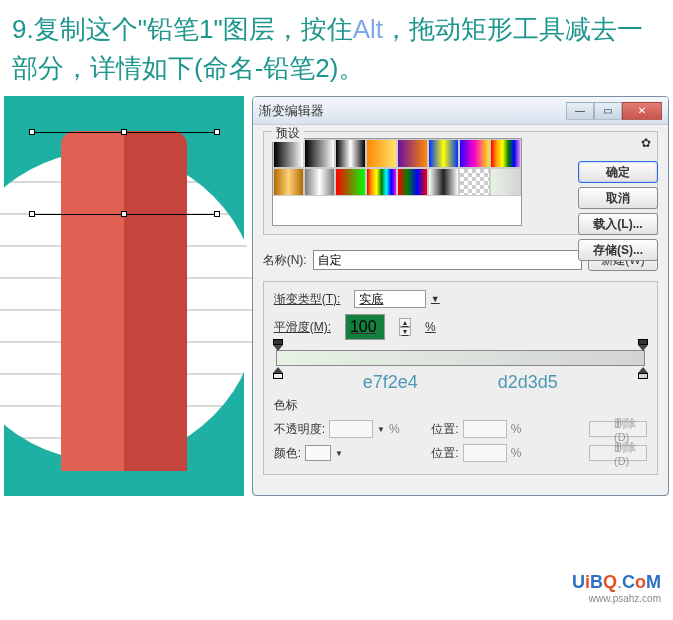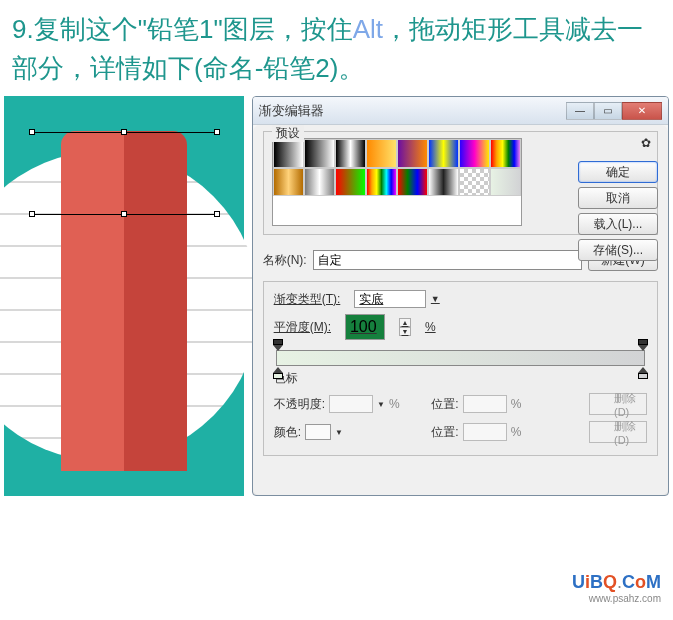--- a/index.html
+++ b/index.html
@@ -59,21 +59,21 @@
   .presets-group { border: 1px solid #c0c0c0; padding: 6px 8px 8px 8px; background: #eee; position: relative; }
   .presets-label { position: absolute; top: -7px; left: 8px; background: #eee; padding: 0 4px; font-size: 12px; }
   .gear-area { position: absolute; top: 4px; right: 6px; }
   .swatch-grid {
     width: 250px; height: 88px; background: #fff; border: 1px solid #999; overflow: hidden;
     display: grid; grid-template-columns: repeat(8, 1fr); grid-template-rows: repeat(3, 1fr);
   }
   .swatch { border: 1px solid #ccc; }
   .trans { background-image: linear-gradient(45deg,#ccc 25%,transparent 25%,transparent 75%,#ccc 75%),linear-gradient(45deg,#ccc 25%,transparent 25%,transparent 75%,#ccc 75%); background-size: 8px 8px; background-position: 0 0,4px 4px; }
 
-  .right-btns { position: absolute; right: 10px; top: 36px; width: 80px; display: flex; flex-direction: column; gap: 4px; }
+  .right-btns { position: absolute; right: 10px; top: 36px; width: 80px; display: flex; flex-direction: column; gap: 4px; font-weight: bold; }
   .btn {
     height: 22px; background: linear-gradient(#fdfdfd, #e4e4e4); border: 1px solid #8a8a8a;
     border-radius: 3px; font-size: 12px; cursor: pointer; display: flex; align-items: center; justify-content: center;
   }
   .btn.primary { border: 1px solid #2f6bd4; box-shadow: 0 0 2px #6ea3ff inset; }
 
   .name-row { display: flex; align-items: center; gap: 6px; margin-top: 14px; }
   .name-row label { font-size: 12px; }
   .name-row input { flex: 1; height: 20px; border: 1px solid #8a8a8a; padding: 0 4px; font-size: 12px; background: #fff; }
 
@@ -99,21 +99,21 @@
   .gstop .ptr { width: 0; height: 0; border-left: 5px solid transparent; border-right: 5px solid transparent; border-top: 6px solid #444; margin: 0 auto; }
   .gstop.bottom .ptr { border-top: none; border-bottom: 6px solid #444; }
   .gstop .sq { width: 10px; height: 6px; background: #333; border: 1px solid #000; }
 
   .hex-annot { display: flex; justify-content: center; gap: 80px; margin-top: 6px; color: #4e99b4; font-size: 18px; font-family: Arial; }
 
   .stops-row { display: flex; gap: 8px; margin-top: 6px; align-items: center; font-size: 12px; }
   .stops-row .col { display: flex; align-items: center; gap: 4px; flex: 1; }
   .stops-row input { width: 44px; height: 18px; border: 1px solid #bbb; padding: 0 4px; font-size: 12px; background: #f7f7f7; }
   .stops-row .unit { color: #888; }
-  .stops-row .del { width: 58px; height: 22px; font-size: 11px; background: #f0f0f0; border: 1px solid #bbb; color: #999; cursor: default; display: flex; align-items: center; justify-content: center; padding-left: 24px; }
+  .stops-row .del { width: 58px; height: 16px; font-size: 11px; background: #f0f0f0; border: 1px solid #bbb; color: #999; cursor: default; display: flex; align-items: center; justify-content: center; padding-left: 24px; }
   .swatch-box { width: 26px; height: 16px; border: 1px solid #999; background: #fafafa; }
 
   .watermark { position: absolute; right: 12px; bottom: 16px; font-size: 18px; font-family: Arial; }
   .watermark .u { color: #2d70c4; font-weight: bold; }
   .watermark .i { color: #e35125; font-weight: bold; }
   .watermark .b { color: #2d70c4; font-weight: bold; }
   .watermark .q { color: #e35125; font-weight: bold; }
   .watermark .dot { color: #888; }
   .watermark .url { font-size: 10px; color: #888; display: block; text-align: right; }
 </style>
@@ -216,20 +216,24 @@
           <div class="gstop bottom left">
               <div class="ptr"></div>
               <div class="sq" style="background:#e7f2e4"></div>
             </div>
           <div class="gstop bottom right">
               <div class="ptr"></div>
               <div class="sq" style="background:#d2d3d5"></div>
             </div>
         </div>
 
+        <div class="hex-annot">
+          <span>e7f2e4</span>
+          <span>d2d3d5</span>
+        </div>
 
         <div style="font-size:12px; margin-top:4px">色标</div>
         <div class="stops-row">
           <div class="col">
             <label>不透明度:</label>
             <input type="text" style="">
             <span class="arrow" style="font-size:8px">▼</span>
             <span class="unit">%</span>
           </div>
           <div class="col">

